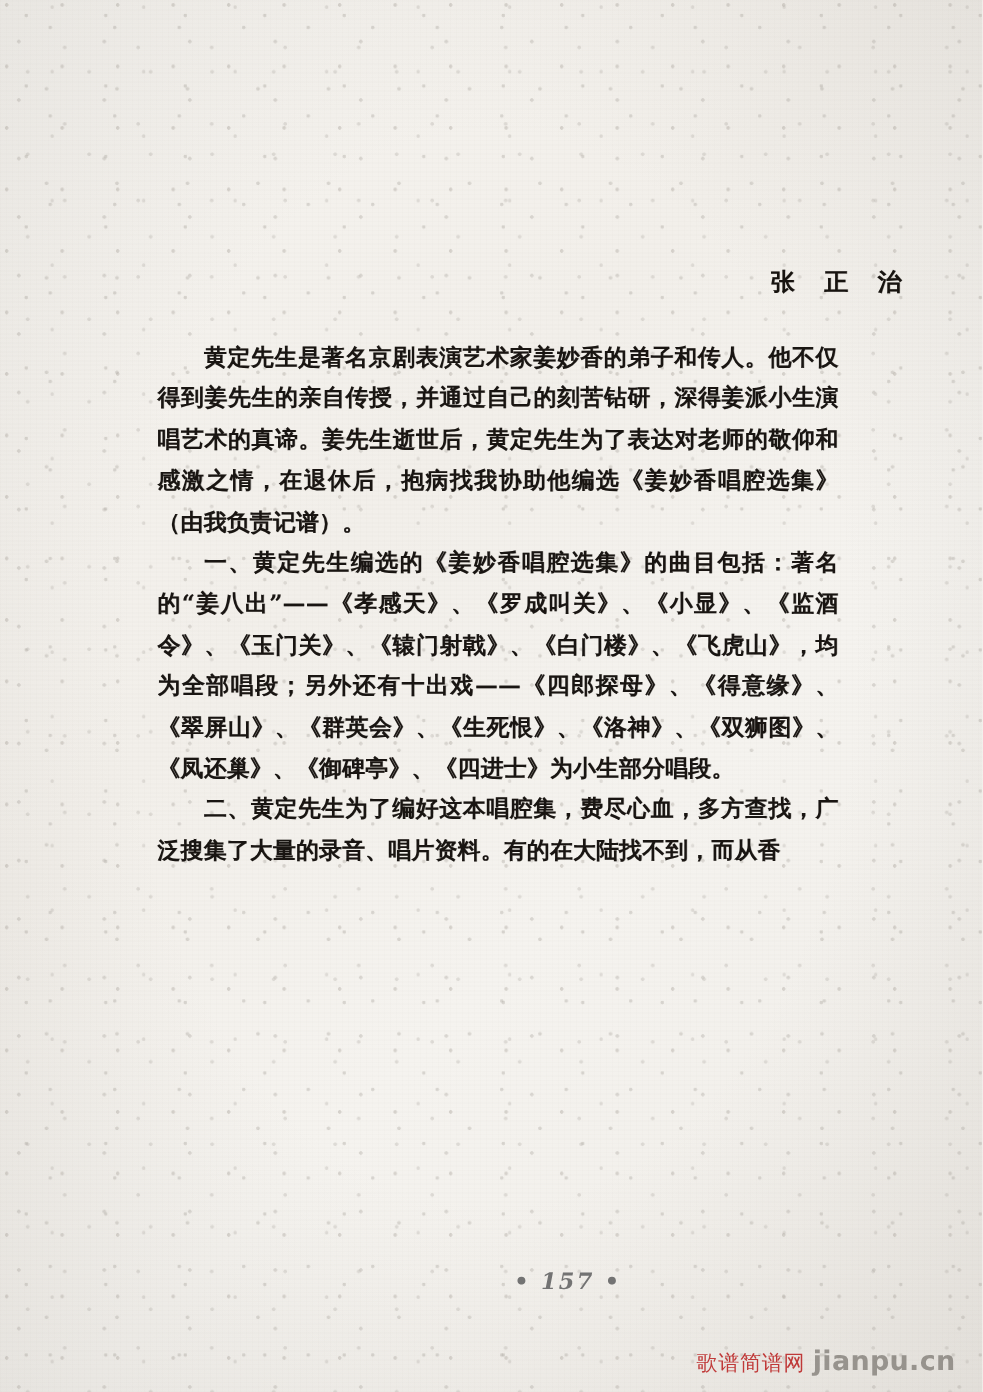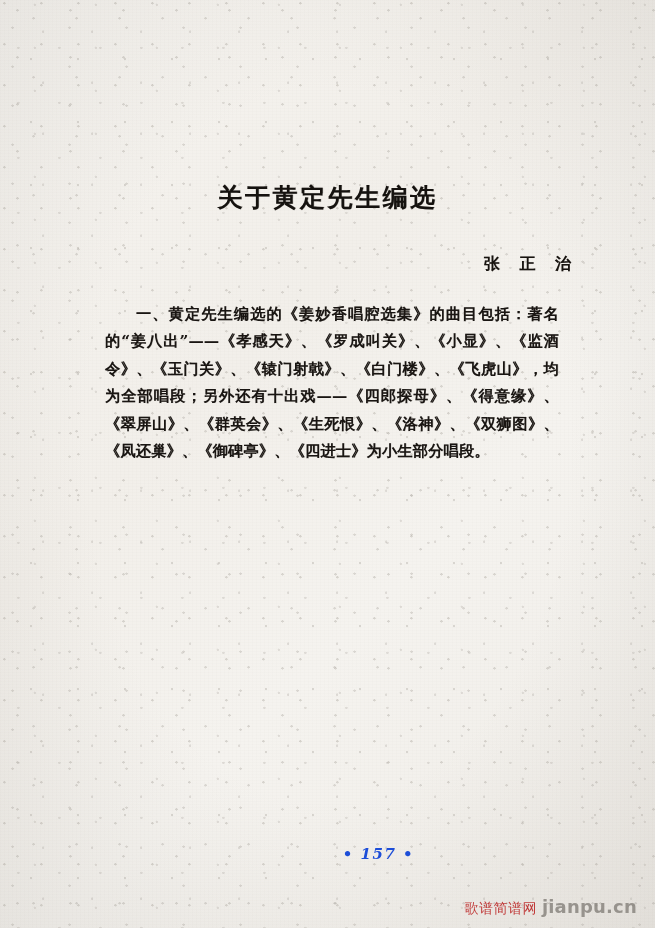--- a/index.html
+++ b/index.html
@@ -65,21 +65,21 @@
     font-size: 25px;
     letter-spacing: 2.5px;
     color: #15120f;
     line-height: 40px;
     text-shadow: 0.4px 0.3px 0 rgba(30,26,22,0.42);
   }
 
   
   .author-row {
     margin-top: 36px;
-    padding-right: 77px;
+    padding-right: 47px;
     text-align: right;
   }
   .author-name {
     font-weight: bold;
     font-size: 16px;
     letter-spacing: 7px;
     color: #17130f;
     text-shadow: 0.35px 0.3px 0 rgba(30,26,22,0.4);
   }
 
@@ -110,21 +110,21 @@
     position: absolute;
     left: 12px; right: 0;
     top: 845px;
     text-align: center;
     padding-left: 90px;
     font-family: "DejaVu Serif", serif;
     font-style: italic;
     font-weight: bold;
     font-size: 15px;
     letter-spacing: 1.5px;
-    color: #1d4ed8;
+    color: #737373;
   }
 
   
   .watermark {
     position: absolute;
     right: 18px;
     bottom: 10px;
     display: flex;
     align-items: baseline;
     gap: 5px;
@@ -147,29 +147,30 @@
 </head>
 <body>
 
 <div class="page"></div>
 <div class="grain"></div>
 <div class="vignette"></div>
 
 <div class="content">
 
   <div class="title-block">
-    <div class="title-line">关于黄定先生编选</div>
   </div>
 
   <div class="author-row">
     <span class="author-name">张 正 治</span>
   </div>
 
   <div class="body-block">
+    <p class="para indent">黄定先生是著名京剧表演艺术家姜妙香的弟子和传人。他不仅得到姜先生的亲自传授，并通过自己的刻苦钻研，深得姜派小生演唱艺术的真谛。姜先生逝世后，黄定先生为了表达对老师的敬仰和感激之情，在退休后，抱病找我协助他编选《姜妙香唱腔选集》（由我负责记谱）。</p>
     <p class="para indent">一、黄定先生编选的《姜妙香唱腔选集》的曲目包括：著名的“姜八出”——《孝感天》、《罗成叫关》、《小显》、《监酒令》、《玉门关》、《辕门射戟》、《白门楼》、《飞虎山》，均为全部唱段；另外还有十出戏——《四郎探母》、《得意缘》、《翠屏山》、《群英会》、《生死恨》、《洛神》、《双狮图》、《凤还巢》、《御碑亭》、《四进士》为小生部分唱段。</p>
+    <p class="para indent">二、黄定先生为了编好这本唱腔集，费尽心血，多方查找，广泛搜集了大量的录音、唱片资料。有的在大陆找不到，而从香</p>
   </div>
 
   <div class="page-number">• 157 •</div>
 
   <div class="watermark">
     <span class="wm-cn">歌谱简谱网</span>
     <span class="wm-en">jianpu.cn</span>
   </div>
 
 </div>

